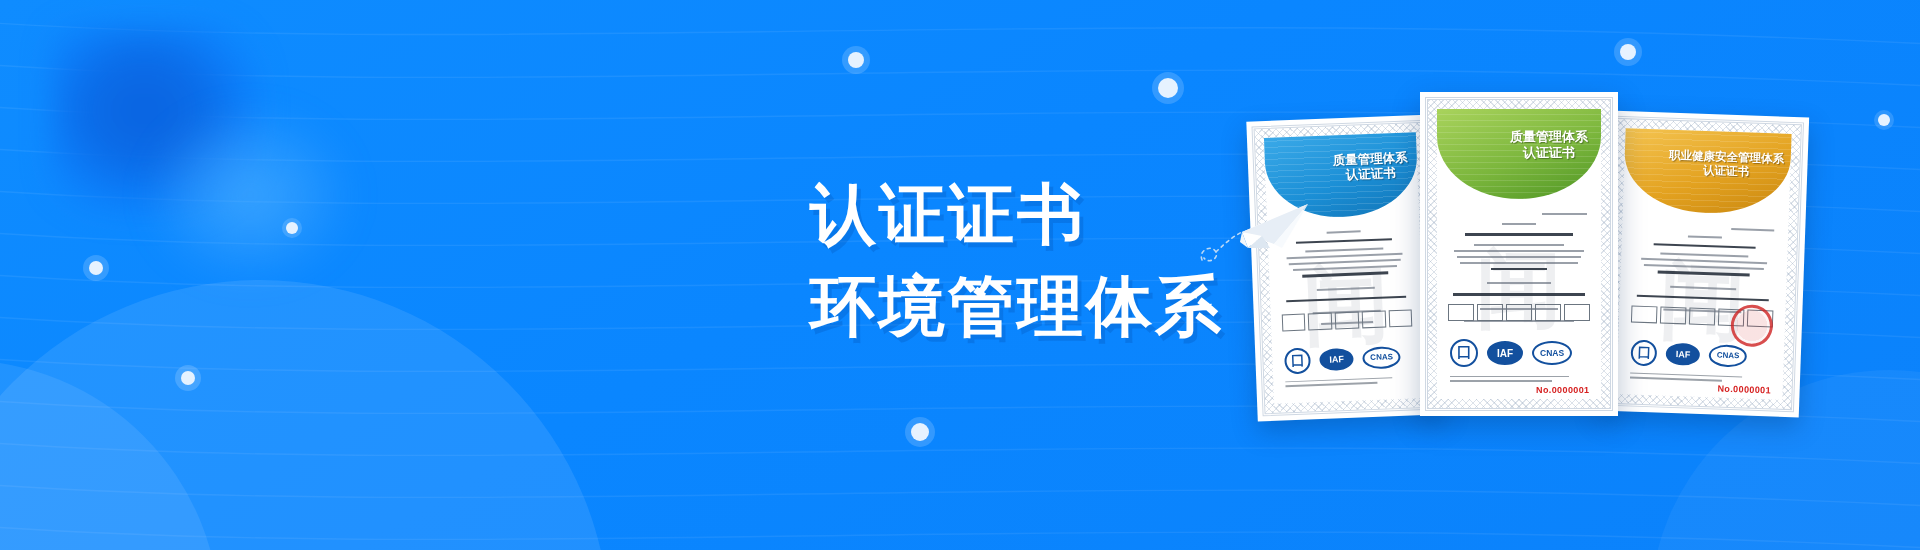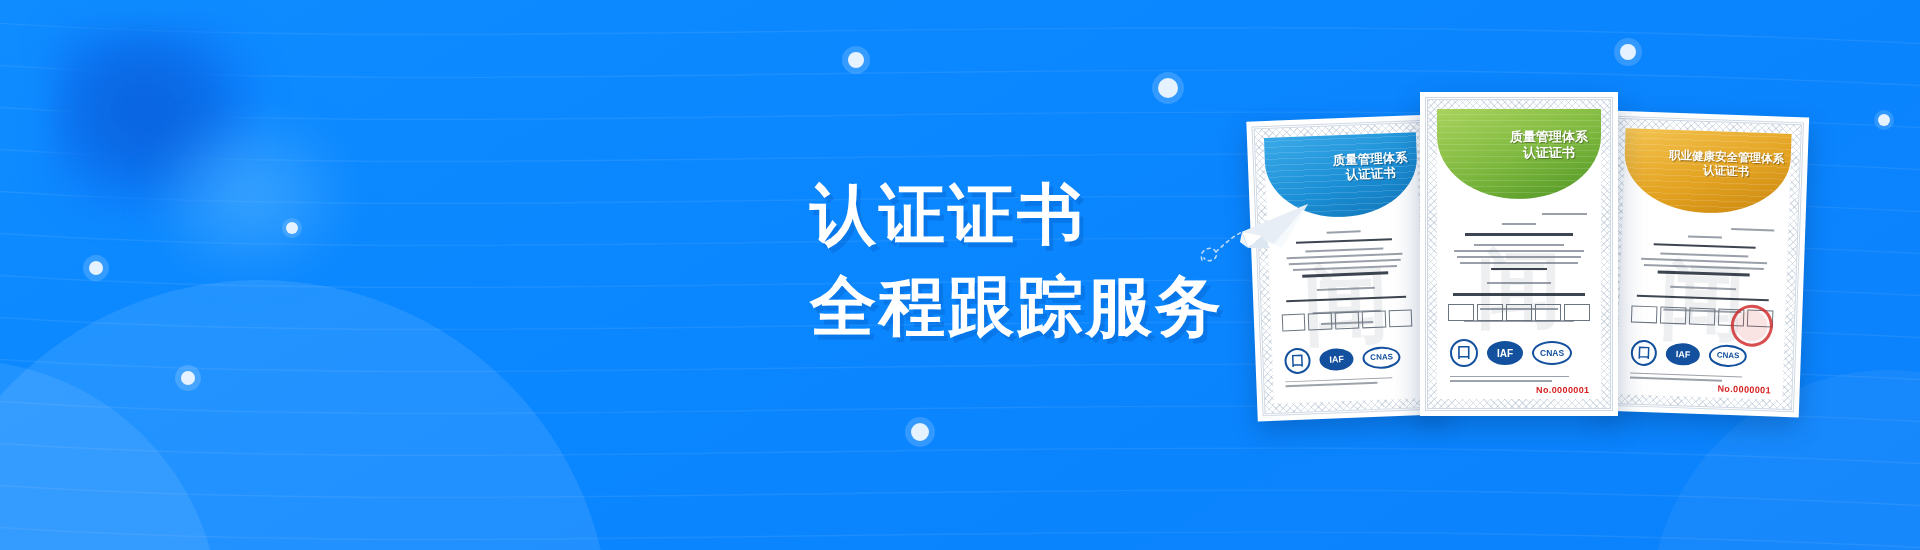--- a/index.html
+++ b/index.html
@@ -170,21 +170,21 @@
       <div class="dot" style="left: 89px; top: 261px; width: 14px; height: 14px;"></div>
       <div class="dot" style="left: 181px; top: 371px; width: 14px; height: 14px;"></div>
       <div class="dot" style="left: 911px; top: 423px; width: 18px; height: 18px;"></div>
       <div class="dot sm" style="left: 1328px; top: 402px; width: 12px; height: 12px;"></div>
       <div class="dot" style="left: 1620px; top: 44px; width: 16px; height: 16px;"></div>
       <div class="dot sm" style="left: 1878px; top: 114px; width: 12px; height: 12px;"></div>
     </div>
 
   <div class="headline">
     <div class="line">认证证书</div>
-    <div class="line">全程跟踪服务</div>
+    <div class="line">环境管理体系</div>
   </div>
 
   <div class="plane-wrap">
     <svg viewBox="0 0 130 90" width="130" height="90">
       <g stroke="#bcd9f5" stroke-width="1.6" fill="none" stroke-dasharray="3 4" stroke-linecap="round">
         <path d="M6 74 C 2 64, 16 58, 20 66 C 23 73, 12 78, 8 72"></path>
         <path d="M20 66 C 30 56, 38 50, 46 46"></path>
       </g>
       <polygon points="46,46 112,18 66,50" fill="#ffffff"></polygon>
       <polygon points="46,46 112,18 78,58" fill="#e7eef6"></polygon>

